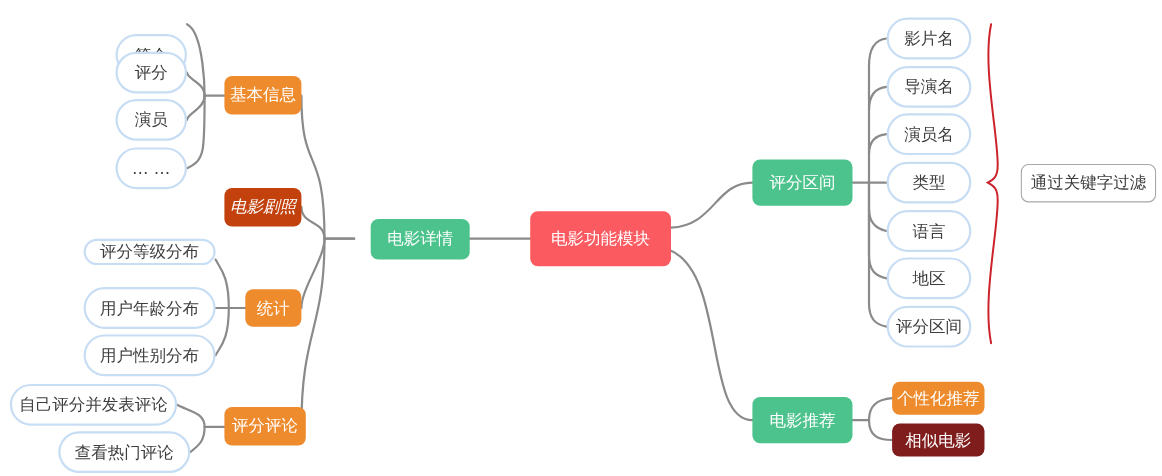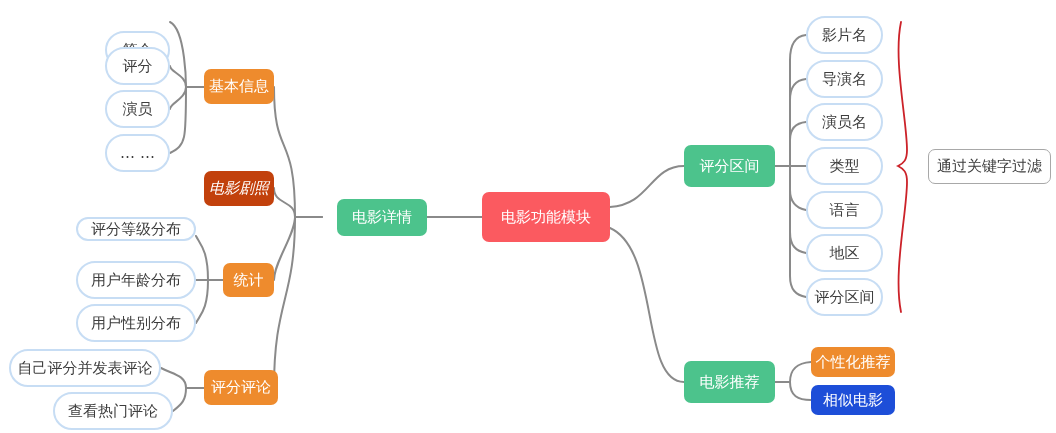--- a/index.html
+++ b/index.html
@@ -125,17 +125,17 @@
       <div class="node node-pill" style="left: 53px; top: 392px; width: 120px; height: 38px;">查看热门评论</div>
       <div class="node node-pill" style="left: 806px; top: 16px; width: 77px; height: 38px;">影片名</div>
       <div class="node node-pill" style="left: 806px; top: 60px; width: 77px; height: 38px;">导演名</div>
       <div class="node node-pill" style="left: 806px; top: 103px; width: 77px; height: 38px;">演员名</div>
       <div class="node node-pill" style="left: 806px; top: 147px; width: 77px; height: 38px;">类型</div>
       <div class="node node-pill" style="left: 806px; top: 191px; width: 77px; height: 38px;">语言</div>
       <div class="node node-pill" style="left: 806px; top: 234px; width: 77px; height: 38px;">地区</div>
       <div class="node node-pill" style="left: 806px; top: 278px; width: 77px; height: 38px;">评分区间</div>
       <div class="node node-annot" style="left: 928px; top: 149px; width: 123px; height: 35px;">通过关键字过滤</div>
       <div class="node node-fill" style="left: 811px; top: 347px; width: 84px; height: 30px; background: rgb(238, 139, 45);">个性化推荐</div>
-      <div class="node node-fill" style="left: 811px; top: 385px; width: 84px; height: 30px; background: #1d4ed8;">相似电影</div>
+      <div class="node node-fill" style="left: 811px; top: 385px; width: 84px; height: 30px; background: #7f1d1d;">相似电影</div>
     </div>
 
 
 </div>
 
 </body></html>

